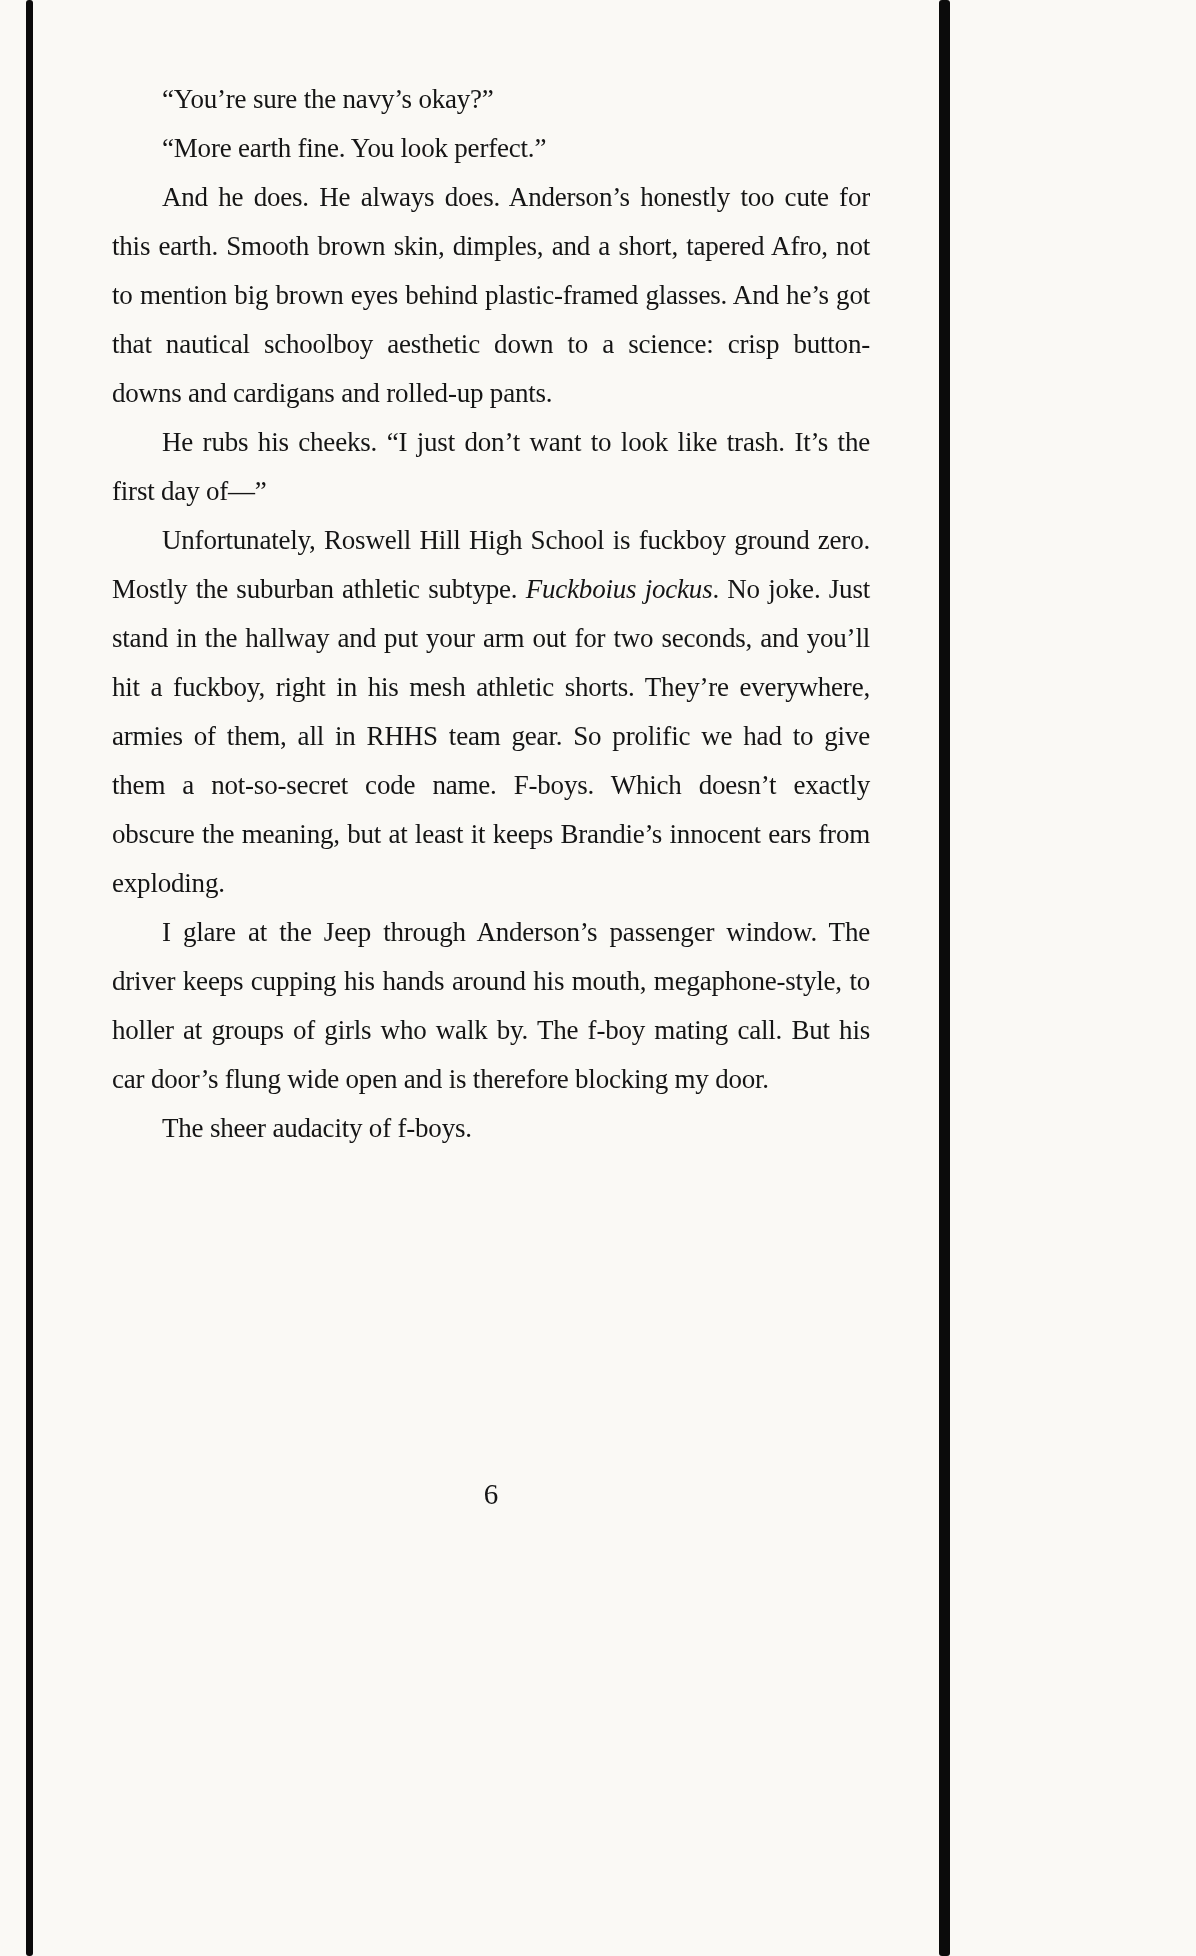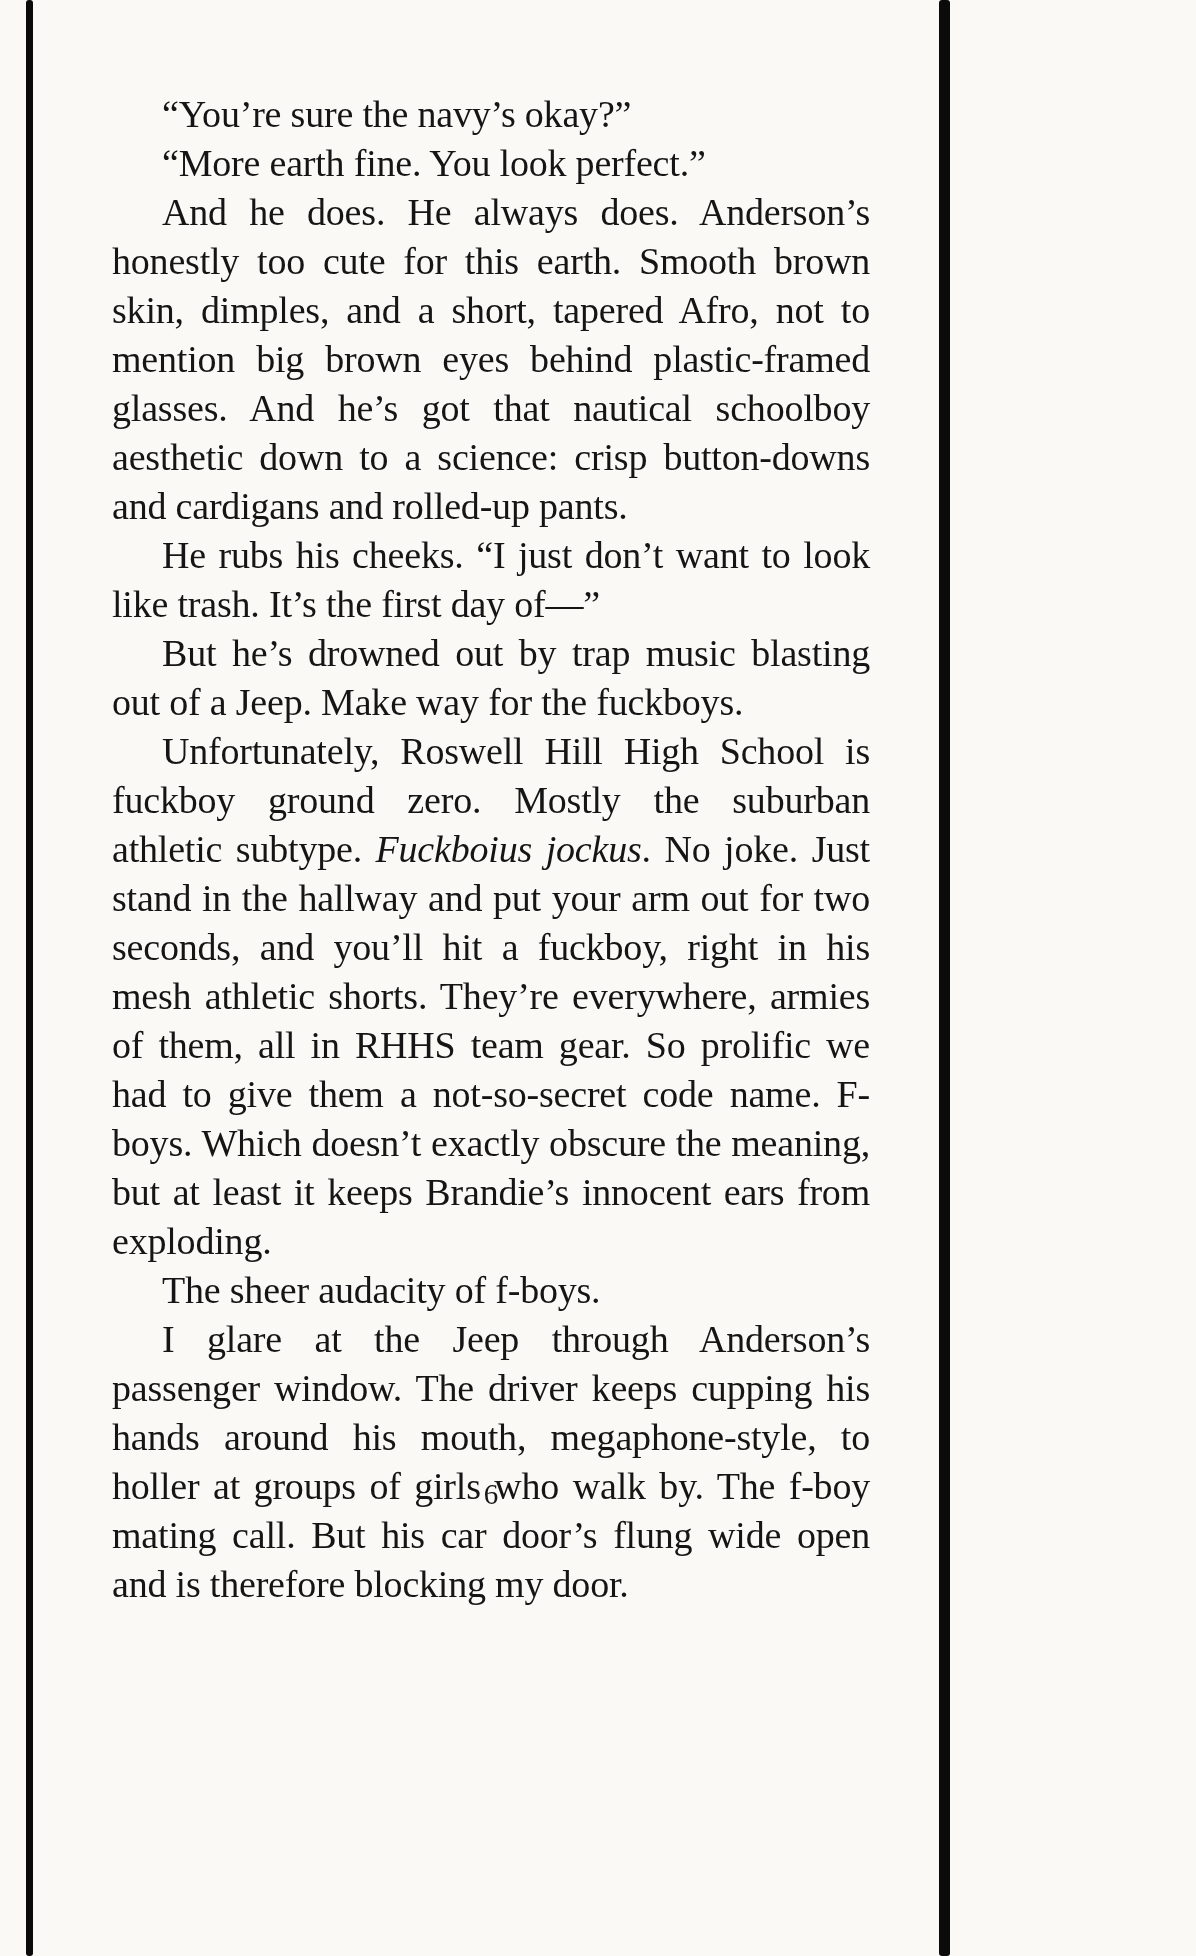--- a/index.html
+++ b/index.html
@@ -22,23 +22,23 @@
       bottom: 0;
       background: #0b0b0b;
       border-radius: 3px;
     }
     .scan-edge.left  { left: 26px;  width: 7px; }
     .scan-edge.right { left: 939px; width: 11px; }
 
     .text-block {
       position: absolute;
       left: 112px;
-      top: 90px;
+      top: 75px;
       width: 758px;
-      font-size: 38px;
+      font-size: 27px;
       line-height: 49px;
       letter-spacing: -0.2px;
       hyphens: auto;
     }
     .text-block p {
       margin: 0;
       text-indent: 50px;
       text-align: justify;
     }
     .text-block p.dialogue {
@@ -61,20 +61,19 @@
 
 <div class="page" style="background: rgb(250, 249, 245); color: rgb(21, 21, 21);">
   <div class="scan-edge left" style="background: rgb(11, 11, 11);"></div>
   <div class="scan-edge right" style="background: rgb(11, 11, 11);"></div>
 
   <div class="text-block">
       <p class="dialogue"><span>“You’re sure the navy’s okay?”</span></p>
       <p class="dialogue"><span>“More earth fine. You look perfect.”</span></p>
       <p class="body"><span>And he does. He always does. Anderson’s honestly too cute for this earth. Smooth brown skin, dimples, and a short, tapered Afro, not to mention big brown eyes behind plastic-framed glasses. And he’s got that nautical schoolboy aesthetic down to a science: crisp button-downs and cardigans and rolled-up pants.</span></p>
       <p class="body"><span>He rubs his cheeks. “I just don’t want to look like trash. It’s the first day of—”</span></p>
-      <p class="body"><span>But he’s drowned out by trap music blasting out of a Jeep. Make way for the fuckboys.</span></p>
       <p class="body"><span>Unfortunately, Roswell Hill High School is fuckboy ground zero. Mostly the suburban athletic subtype. </span><span class="italic">Fuckboius jockus</span><span>. No joke. Just stand in the hallway and put your arm out for two seconds, and you’ll hit a fuckboy, right in his mesh athletic shorts. They’re everywhere, armies of them, all in RHHS team gear. So prolific we had to give them a not-so-secret code name. F-boys. Which doesn’t exactly obscure the meaning, but at least it keeps Brandie’s innocent ears from exploding.</span></p>
+      <p class="body"><span>I glare at the Jeep through Anderson’s passenger window. The driver keeps cupping his hands around his mouth, megaphone-style, to holler at groups of girls who walk by. The f-boy mating call. But his car door’s flung wide open and is therefore blocking my door.</span></p>
       <p class="body"><span>The sheer audacity of f-boys.</span></p>
-      <p class="body"><span>I glare at the Jeep through Anderson’s passenger window. The driver keeps cupping his hands around his mouth, megaphone-style, to holler at groups of girls who walk by. The f-boy mating call. But his car door’s flung wide open and is therefore blocking my door.</span></p>
     </div>
 
   <div class="page-number">6</div>
 </div>
 
 </body></html>

